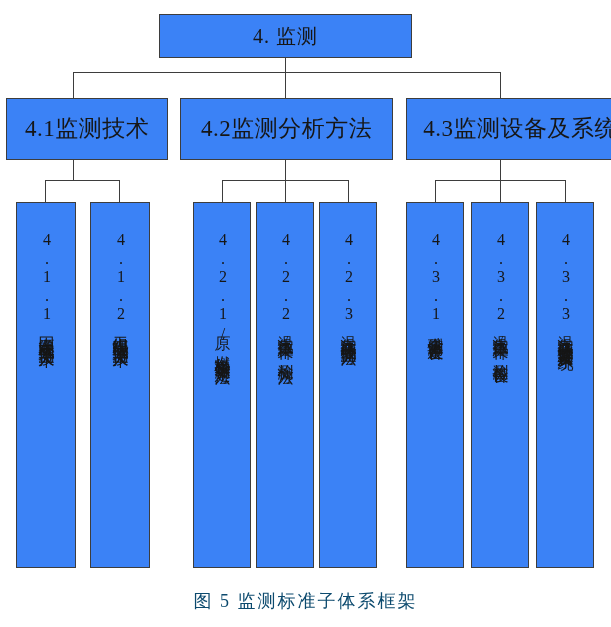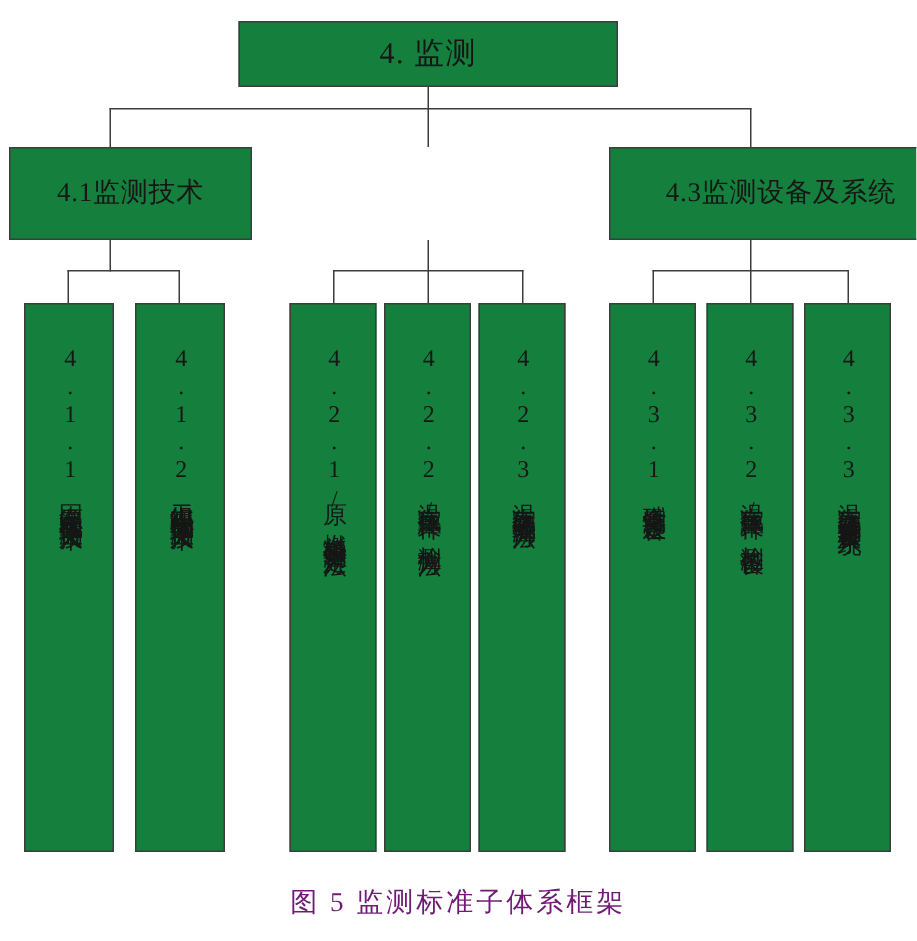--- a/index.html
+++ b/index.html
@@ -17,38 +17,38 @@
     height: 627px;
     background: #ffffff;
     overflow: hidden;
   }
 
   
   .node {
     position: absolute;
     box-sizing: border-box;
     border: 1.4px solid #3d3d3d;
-    background: #15803d;
+    background: #3b82f6;
     display: flex;
     align-items: center;
     justify-content: center;
     text-align: center;
     color: #161616;
   }
 
   
   .node.root {
     font-size: 20px;
     letter-spacing: 1px;
     line-height: 1.25;
   }
 
   
   .node.level2 {
-    font-size: 18px;
+    font-size: 23px;
     line-height: 1.3;
     letter-spacing: 0.5px;
     padding: 2px 4px;
   }
 
   
   .node.leaf {
     align-items: flex-start;
     justify-content: center;
     padding-top: 28px;
@@ -72,21 +72,21 @@
   .ln.h { height: 1.4px; }
 
   
   .caption {
     position: absolute;
     left: 0;
     width: 611px;
     text-align: center;
     font-size: 18px;
     letter-spacing: 2px;
-    color: #701a75;
+    color: #0c4a6e;
   }
 </style>
 </head>
 <body>
 
 <div id="canvas">
 
   <div class="node root" style="left:159px; top:14px; width:253px; height:44px;">
     <span>4. 监测</span>
   </div>
@@ -96,20 +96,23 @@
   <div class="ln h" style="left:73px; top:72px; width:428px;"></div>
 
   <div class="ln v" style="left:73px; top:72px; height:26px;"></div>
   <div class="ln v" style="left:285px; top:72px; height:26px;"></div>
   <div class="ln v" style="left:500px; top:72px; height:26px;"></div>
 
   <div class="node level2" style="left:6px; top:98px; width:162px; height:62px;">
     <span>4.1监测技术</span>
   </div>
 
+  <div class="node level2" style="left:180px; top:98px; width:213px; height:62px;">
+    <span>4.2监测分析方法</span>
+  </div>
 
   <div class="node level2" style="left:406px; top:98px; width:229px; height:62px;">
     <span>4.3监测设备及系统</span>
   </div>
 
   <div class="ln v" style="left:73px; top:160px; height:21px;"></div>
   <div class="ln h" style="left:45px; top:180px; width:75px;"></div>
   <div class="ln v" style="left:45px; top:180px; height:22px;"></div>
   <div class="ln v" style="left:119px; top:180px; height:22px;"></div>
 

